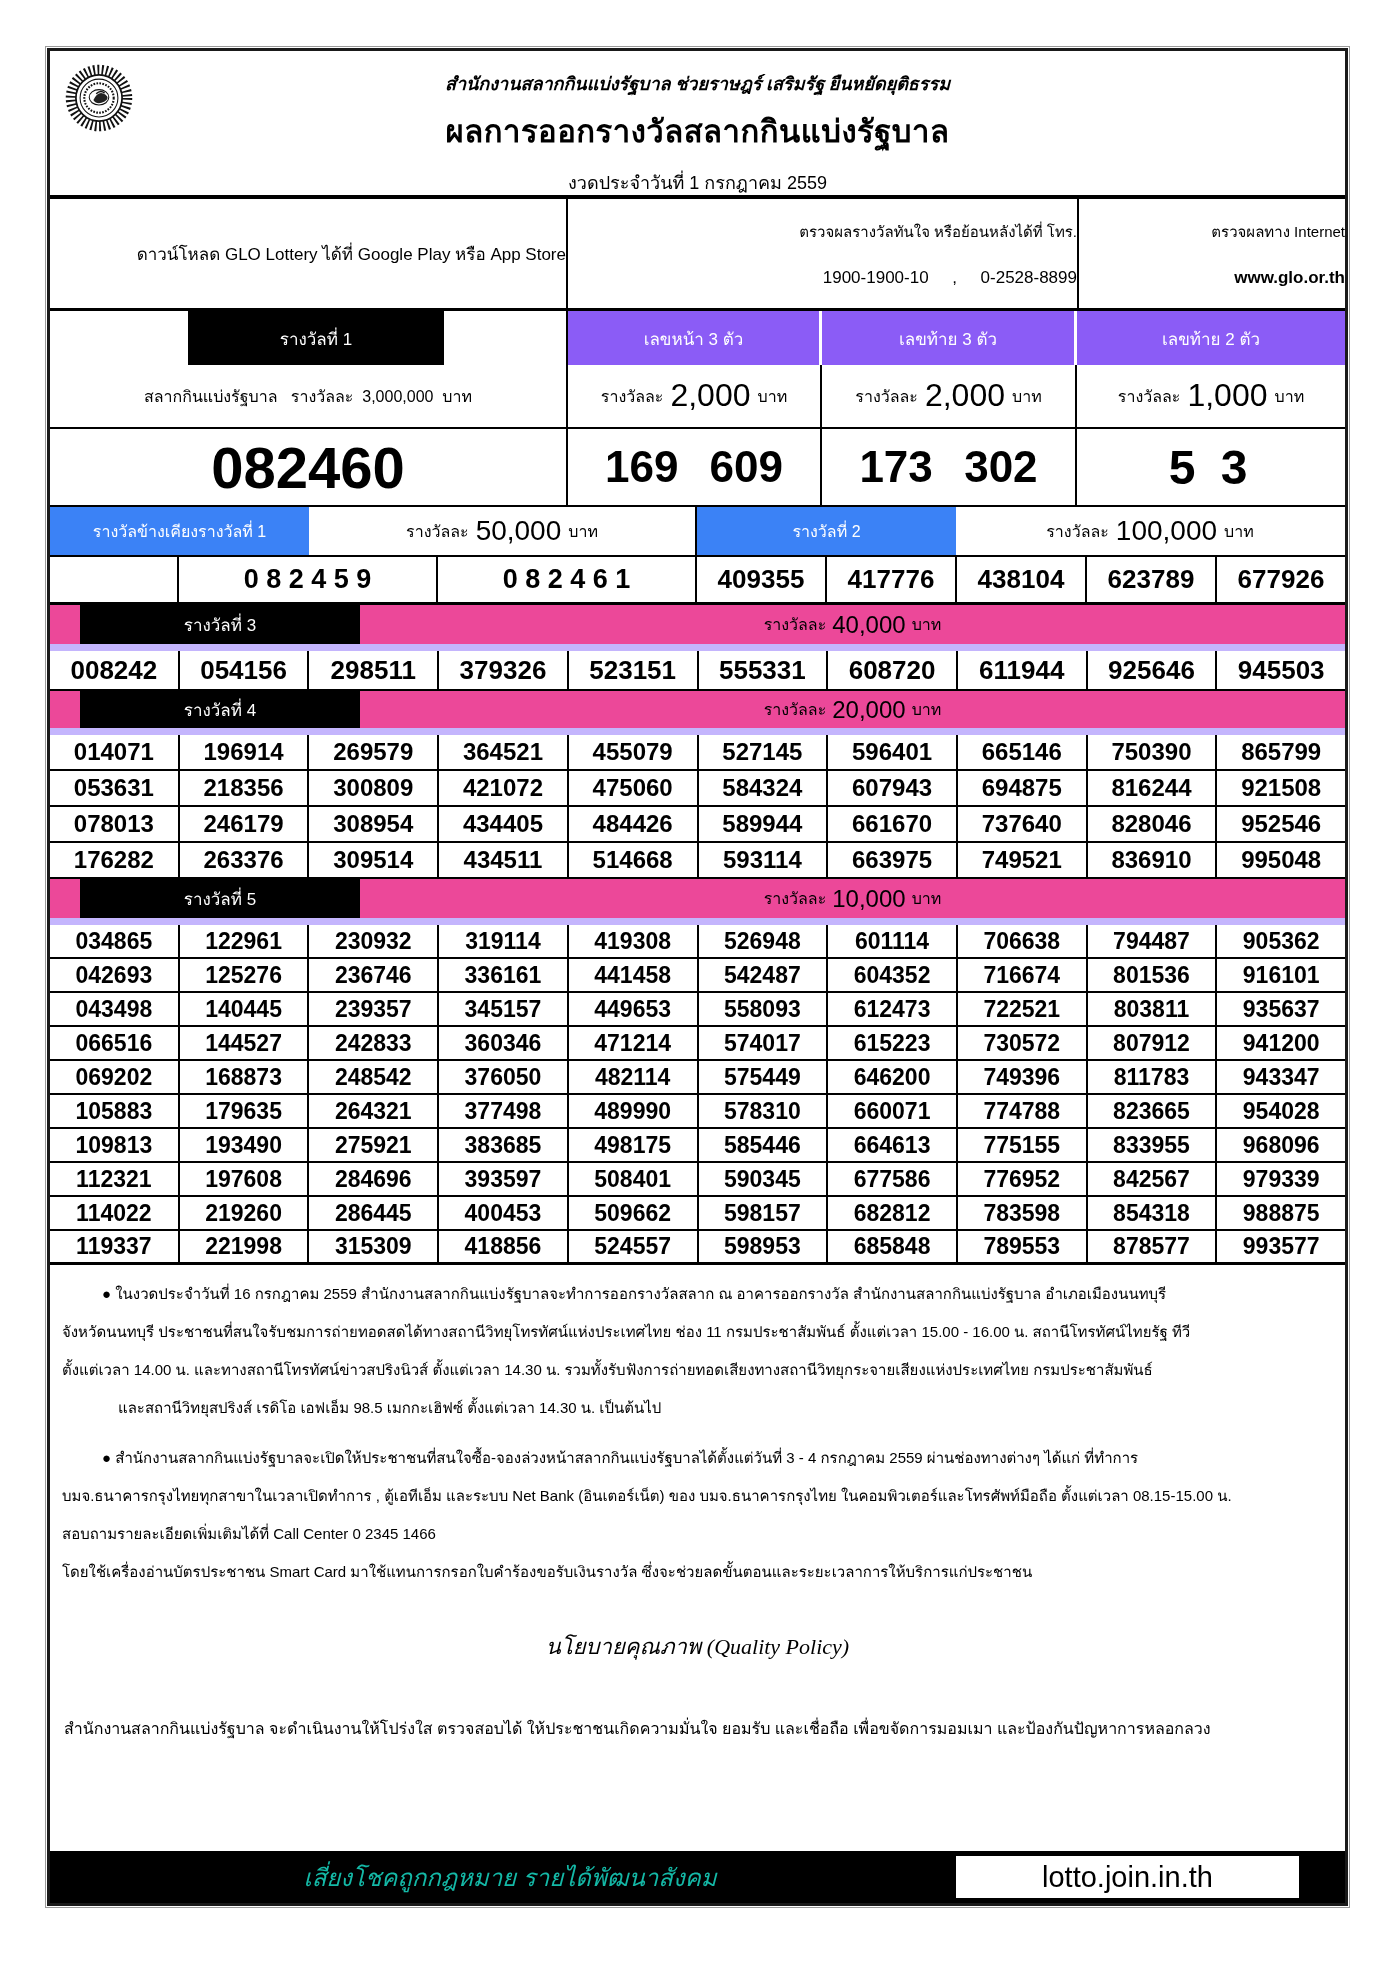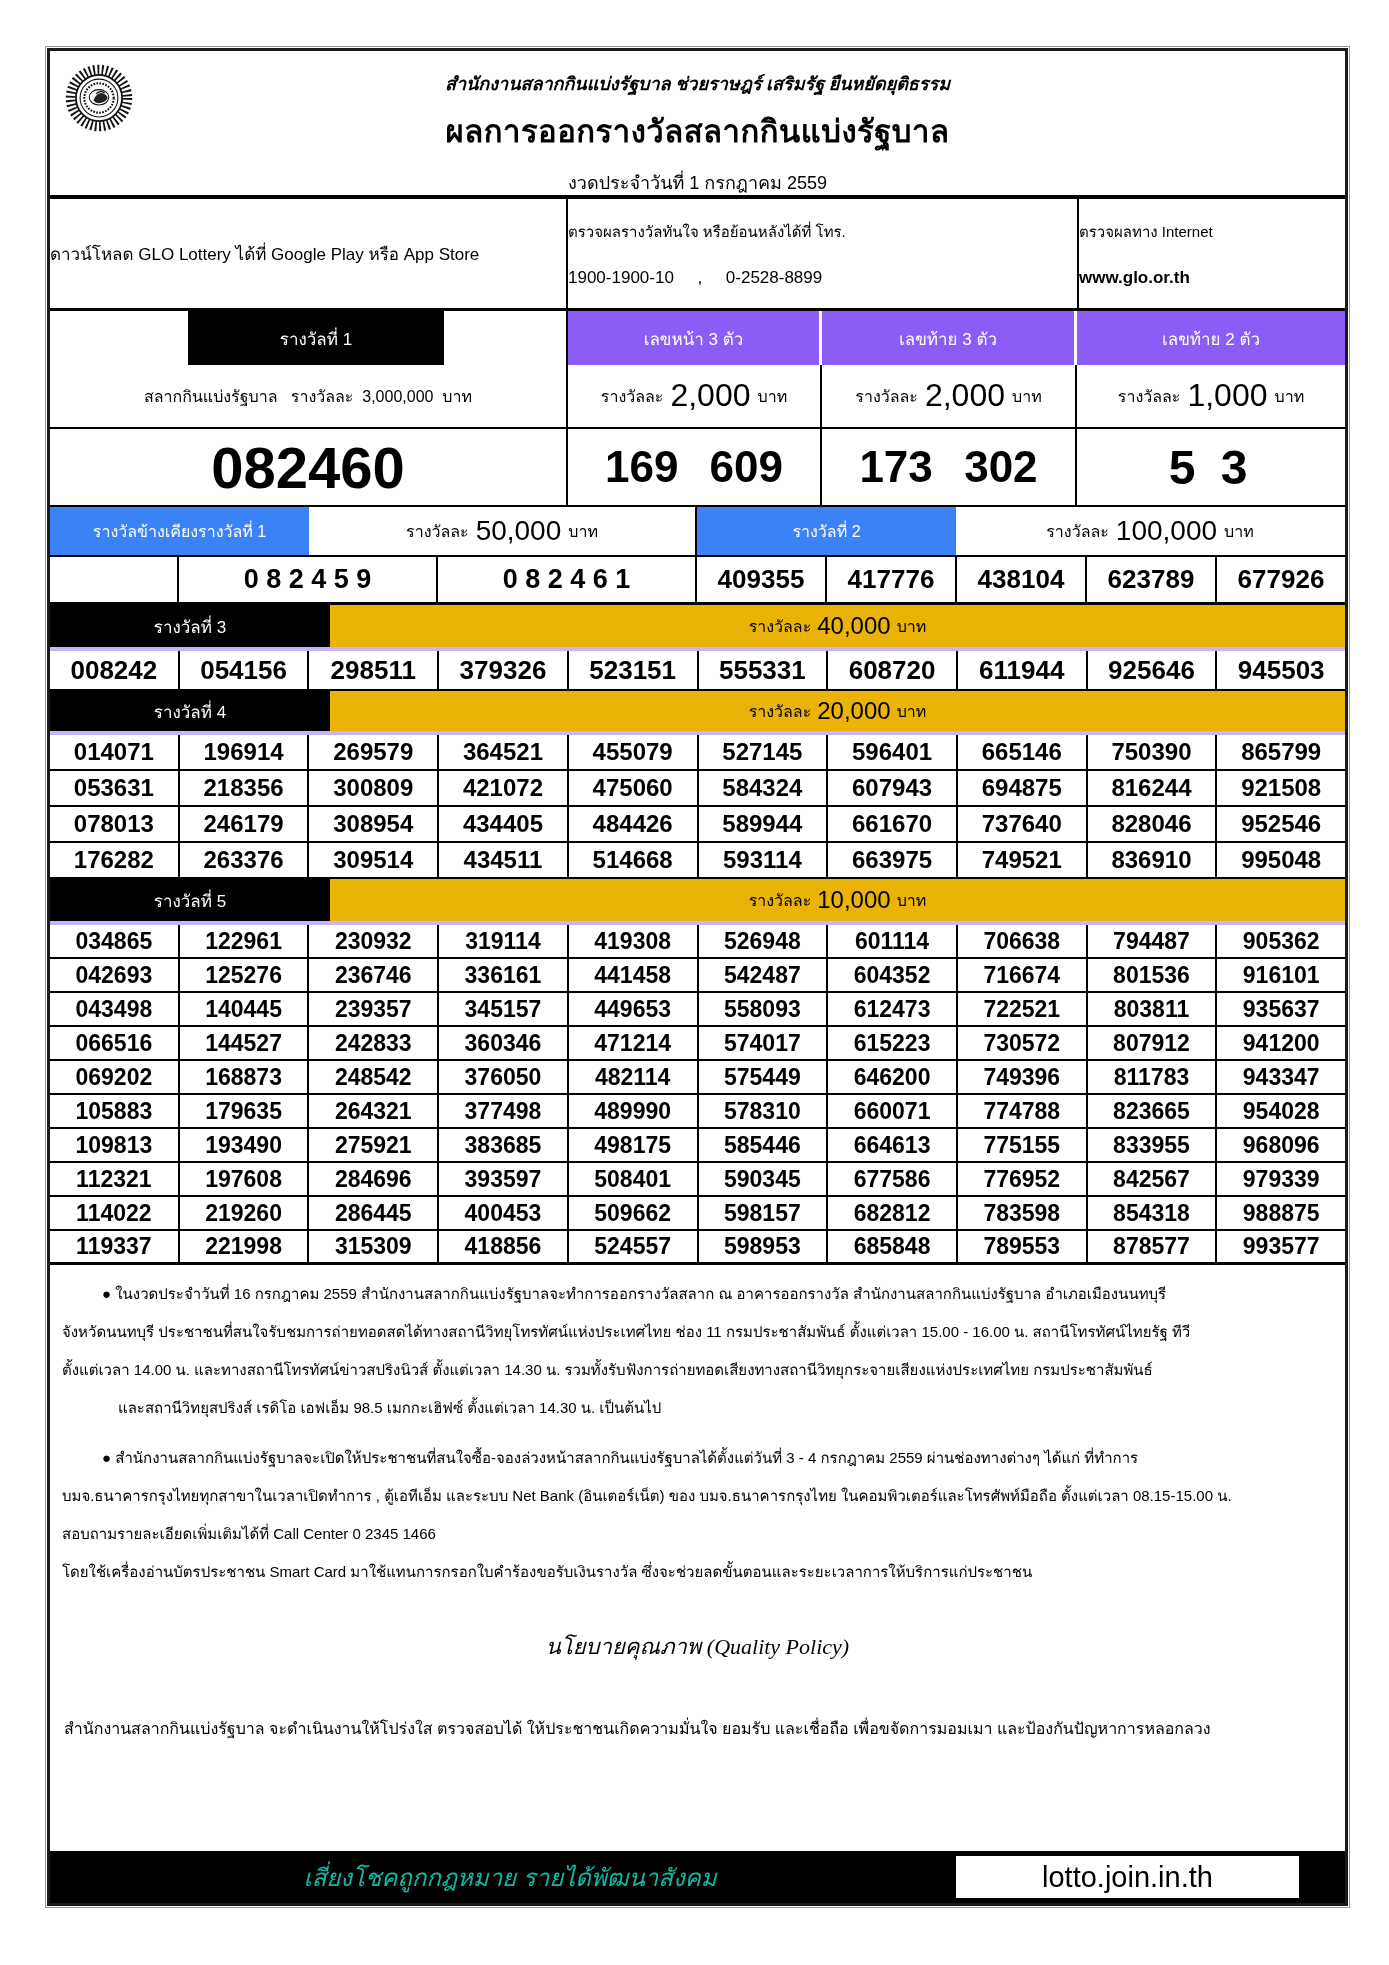--- a/index.html
+++ b/index.html
@@ -19,21 +19,21 @@
   
   .hd { height:148px; box-sizing:border-box; border-bottom:4px solid #000; position:relative; flex:none; }
   .hd-logo { position:absolute; left:14px; top:10px; }
   .hd-text { text-align:center; padding-top:18px; }
   .motto { font-family:"Liberation Serif", serif; font-style:italic; font-weight:bold; font-size:18px; }
   .title { font-size:31px; font-weight:bold; margin-top:8px; letter-spacing:.5px; }
   .gdate { font-size:18px; margin-top:12px; }
 
   
   .info-row { height:112px; flex:none; display:flex; box-sizing:border-box; border-bottom:3px solid #000; }
-  .info-cell { box-sizing:border-box; border-right:2px solid #000; display:flex; flex-direction:column; justify-content:center; align-items:flex-start; gap:24px; }
+  .info-cell { box-sizing:border-box; border-right:2px solid #000; display:flex; flex-direction:column; justify-content:center; align-items:flex-end; gap:24px; }
   .ic1 { width:518px; font-size:17px; }
   .ic2 { width:511px; }
   .ic3 { width:266px; border-right:none; }
   .i-small { font-size:15px; }
   .i-big { font-size:17px; }
   .i-bold { font-weight:bold; font-size:17px; }
 
   
   .c1 { width:518px; } .c2 { width:254px; } .c3 { width:255px; } .c4 { width:268px; }
   .cell { box-sizing:border-box; border-right:2px solid #000; display:flex; align-items:center; justify-content:center; }
@@ -72,21 +72,21 @@
 
   
   .sidenum-row { height:48px; flex:none; display:flex; box-sizing:border-box; border-bottom:3px solid #000; }
   .sn-empty { width:129px; box-sizing:border-box; border-right:2px solid #000; }
   .sn-cell { width:259px; box-sizing:border-box; border-right:2px solid #000; display:flex; align-items:center; justify-content:center; font-size:27px; font-weight:bold; }
   .rep5 { flex:1; display:flex; }
   .rep5 .num-cell { flex:1; box-sizing:border-box; border-right:2px solid #000; display:flex; align-items:center; justify-content:center; font-size:26px; font-weight:bold; }
   .rep5 .num-cell:last-child { border-right:none; }
 
   
-  .p-bar { flex:none; display:flex; box-sizing:border-box; border-bottom:4px solid #c4b5fd; background:#eab308; }
+  .p-bar { flex:none; display:flex; box-sizing:border-box; border-bottom:7px solid #c4b5fd; background:#ec4899;padding-left:30px; }
   .pb46 { height:46px; } .pb44 { height:44px; }
   .pb-blk { width:280px; box-sizing:border-box; background:#000; color:#fff; display:flex; align-items:center; justify-content:center; font-size:17px; flex:none; }
   .pb-rest { flex:1; display:flex; align-items:center; justify-content:center; }
 
   
   .num-row { flex:none; display:flex; box-sizing:border-box; border-bottom:2px solid #000; }
   .num-row .num-cell { flex:1; box-sizing:border-box; border-right:2px solid #000; display:flex; align-items:center; justify-content:center; font-weight:bold; }
   .num-row .num-cell:last-child { border-right:none; }
   .h40 { height:40px; } .h40 .num-cell { font-size:26px; }
   .h36 { height:36px; } .h36 .num-cell { font-size:24px; }

